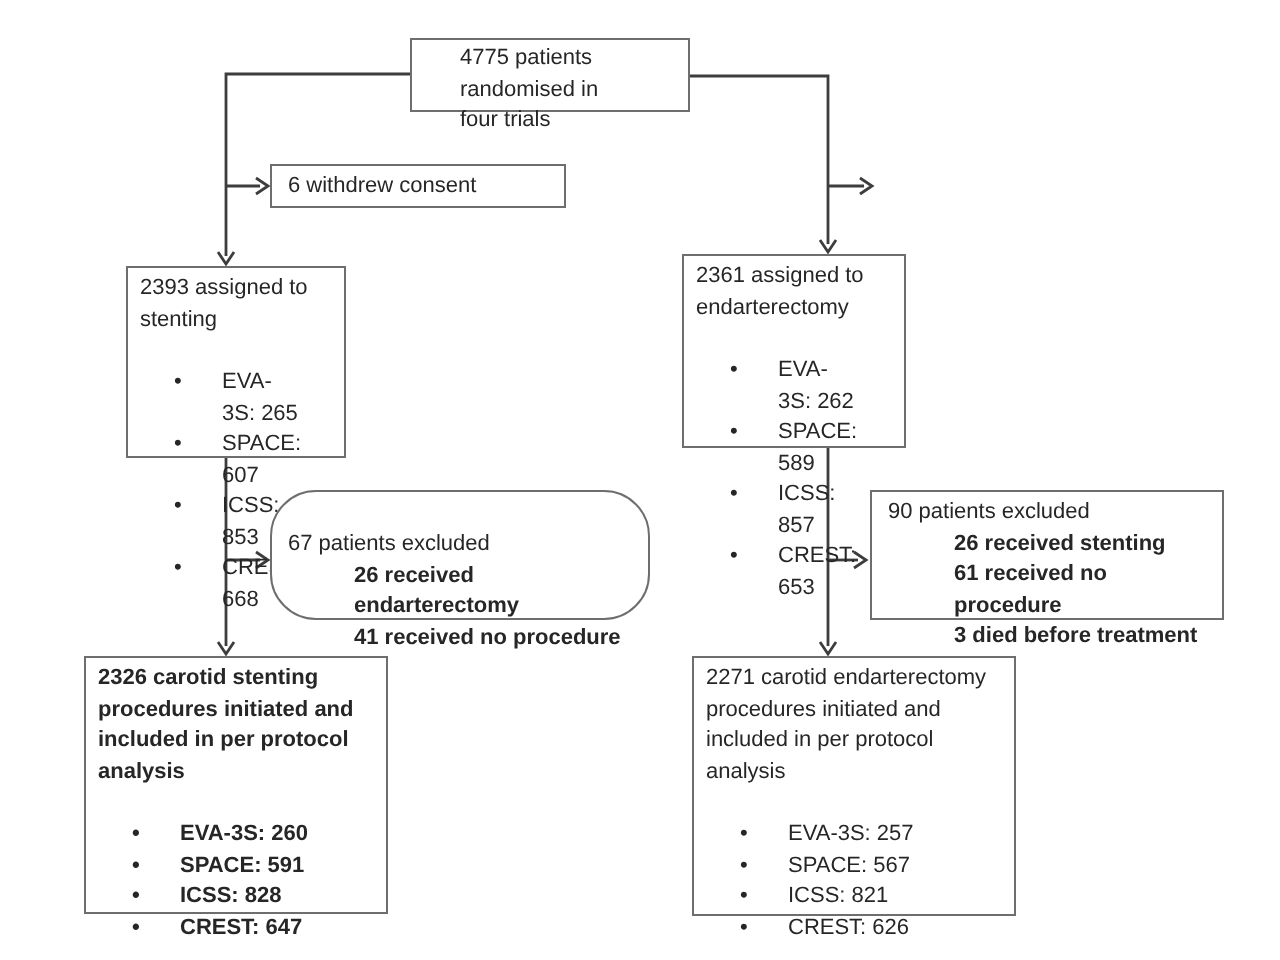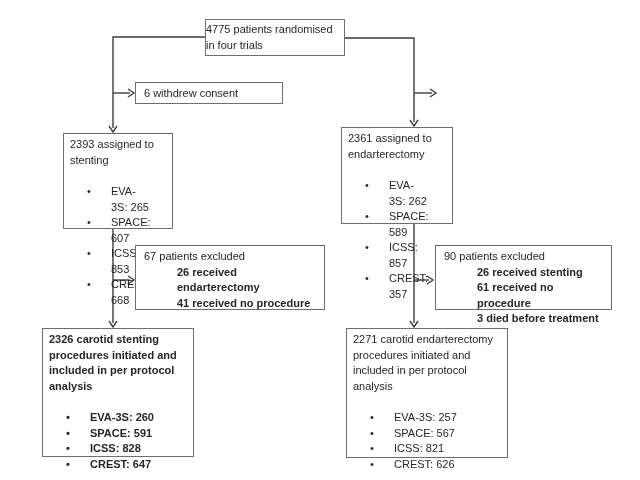--- a/index.html
+++ b/index.html
@@ -36,26 +36,26 @@
   .bullet-list li::before {
     content: "\2022";
     position: absolute;
     left: 1px;
     top: 0;
   }
   .detail-list { margin: 0; padding: 0; list-style: none; }
   .detail-list li { padding-left: 33px; font-weight: bold; }
 
   
-  #box-top        { left: 205px; top: 19px;  width: 140px; height: 37px;  padding: 2px 0; }
+  #box-top        { left: 205px; top: 19px;  width: 140px; height: 37px;  padding: 2px 24px; }
   #box-withdrew-l { left: 135px; top: 82px;  width: 148px; height: 22px;  padding: 3px 8px; }
   #box-withdrew-r { left: 438px; top: 82px;  width: 148px; height: 22px;  padding: 3px 8px; }
   #box-assigned-l { left: 63px;  top: 133px; width: 110px; height: 96px;  }
   #box-assigned-r { left: 341px; top: 127px; width: 112px; height: 97px;  }
-  #box-excluded-l { left: 135px; top: 245px; width: 190px; height: 65px;  padding: 3px 8px; }
+  #box-excluded-l { left: 135px; top: 245px; width: 190px; height: 65px;  padding: 19px 8px; border-radius: 23px; }
   #box-excluded-r { left: 435px; top: 245px; width: 177px; height: 65px;  padding: 3px 8px; }
   #box-final-l    { left: 42px;  top: 328px; width: 152px; height: 129px; font-weight: bold; }
   #box-final-r    { left: 346px; top: 328px; width: 162px; height: 130px; }
 </style>
 </head>
 <body>
 
 <div class="canvas">
 
   <svg class="connectors" viewBox="0 0 640 480" xmlns="http://www.w3.org/2000/svg" fill="none" stroke="#3d3d3d" stroke-width="1.4">
@@ -95,21 +95,21 @@
       <li>ICSS: 853</li>
       <li>CREST: 668</li>
     </ul>
   </div>
   <div class="box" id="box-assigned-r">
     <div class="title">2361 assigned to endarterectomy</div>
     <ul class="bullet-list">
       <li>EVA-3S: 262</li>
       <li>SPACE: 589</li>
       <li>ICSS: 857</li>
-      <li>CREST: 357</li>
+      <li>CREST: 653</li>
     </ul>
   </div>
 
   <div class="box" id="box-excluded-l">
     <div class="title">67 patients excluded</div>
     <ul class="detail-list">
       <li>26 received endarterectomy</li>
       <li>41 received no procedure</li>
     </ul>
   </div>

